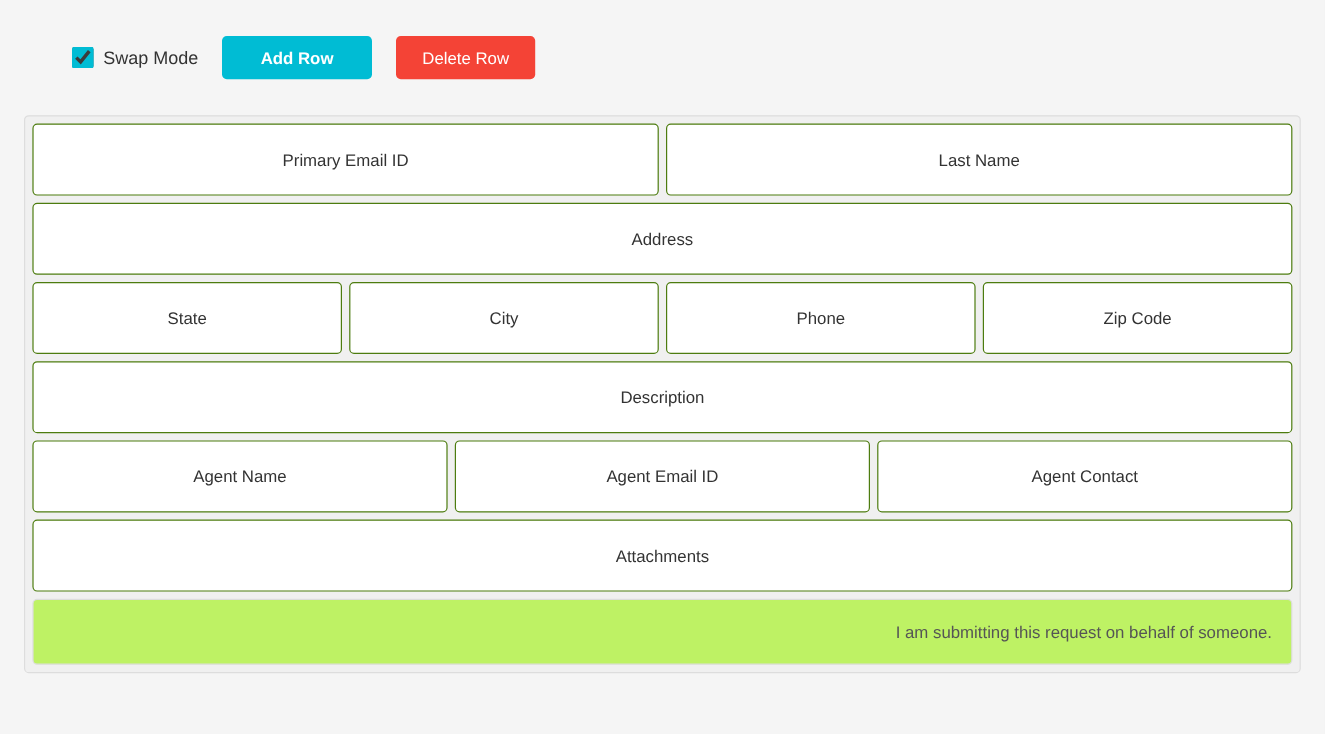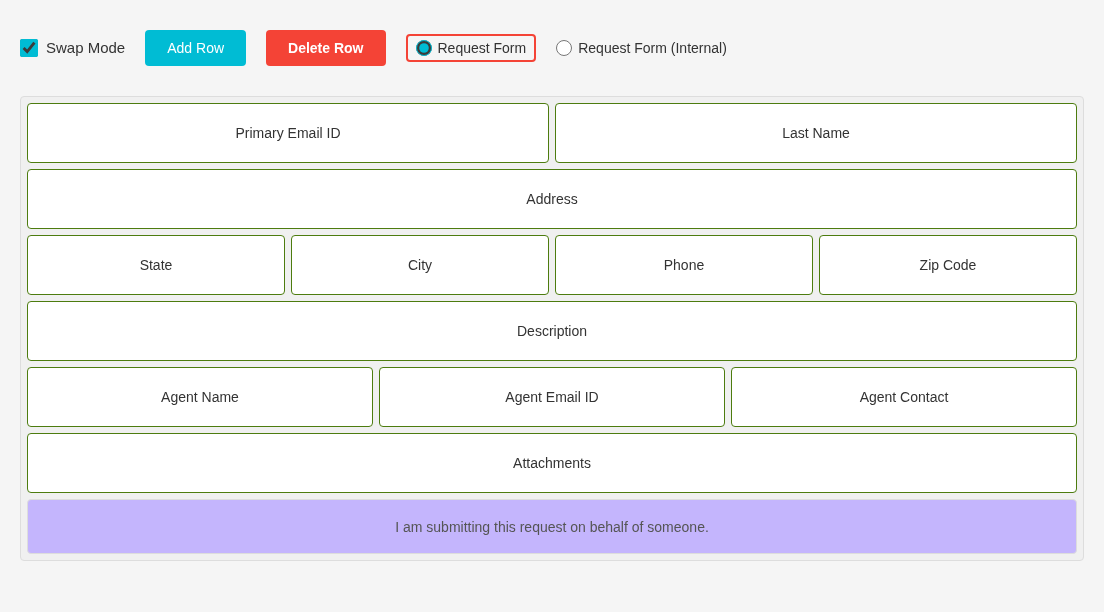--- a/index.html
+++ b/index.html
@@ -12,50 +12,52 @@
     }
     .toolbar {
       display: flex;
       align-items: center;
       gap: 20px;
       margin-bottom: 20px;
       padding: 10px 0;
     }
     .swap-mode {
       display: flex;
+      align-items: center;
       gap: 8px;
+      margin-left: 40px;
     }
     .swap-checkbox {
       width: 18px;
       height: 18px;
       accent-color: #00bcd4;
     }
     .swap-label {
       font-size: 15px;
       color: #333;
     }
     .btn-add {
       background: #00bcd4;
       color: white;
       border: none;
-      padding: 10px 22px;
+      padding: 10px 32px;
       border-radius: 4px;
       font-size: 14px;
       cursor: pointer;
-      font-weight: normal;
+      font-weight: bold;
     }
     .btn-delete {
       background: #f44336;
       color: white;
       border: none;
       padding: 10px 22px;
       border-radius: 4px;
       font-size: 14px;
       cursor: pointer;
-      font-weight: bold;
+      font-weight: normal;
     }
     .radio-group {
       display: flex;
       align-items: center;
       gap: 20px;
     }
     .radio-option {
       display: flex;
       align-items: center;
       gap: 6px;
@@ -96,52 +98,42 @@
       justify-content: center;
       font-size: 14px;
       color: #333;
       flex: 1;
       min-height: 60px;
     }
     .form-cell.full-width {
       flex: 1;
     }
     .bottom-cell {
-      background: #c4b5fd;
+      background: #bef264;
       border: 1px solid #ddd;
       border-radius: 4px;
       padding: 18px 16px;
       display: flex;
       align-items: center;
-      justify-content: center;
+      justify-content: flex-end;
       font-size: 14px;
       color: #555;
       min-height: 55px;
     }
   </style>
 </head>
 <body>
 
 <div class="toolbar">
   <div class="swap-mode">
     <input type="checkbox" class="swap-checkbox" checked="" style="">
     <span class="swap-label">Swap Mode</span>
   </div>
   <button class="btn-add">Add Row</button>
   <button class="btn-delete">Delete Row</button>
-  <div class="radio-group">
-    <label class="radio-option selected">
-      <input type="radio" name="form-type" checked="" style="">
-      <span>Request Form</span>
-    </label>
-    <label class="radio-option">
-      <input type="radio" name="form-type" style="">
-      <span>Request Form (Internal)</span>
-    </label>
-  </div>
 </div>
 
 <div class="form-container">
 
   <div class="form-row">
     <div class="form-cell">
       <span>Primary Email ID</span>
     </div>
     <div class="form-cell">
       <span>Last Name</span>

